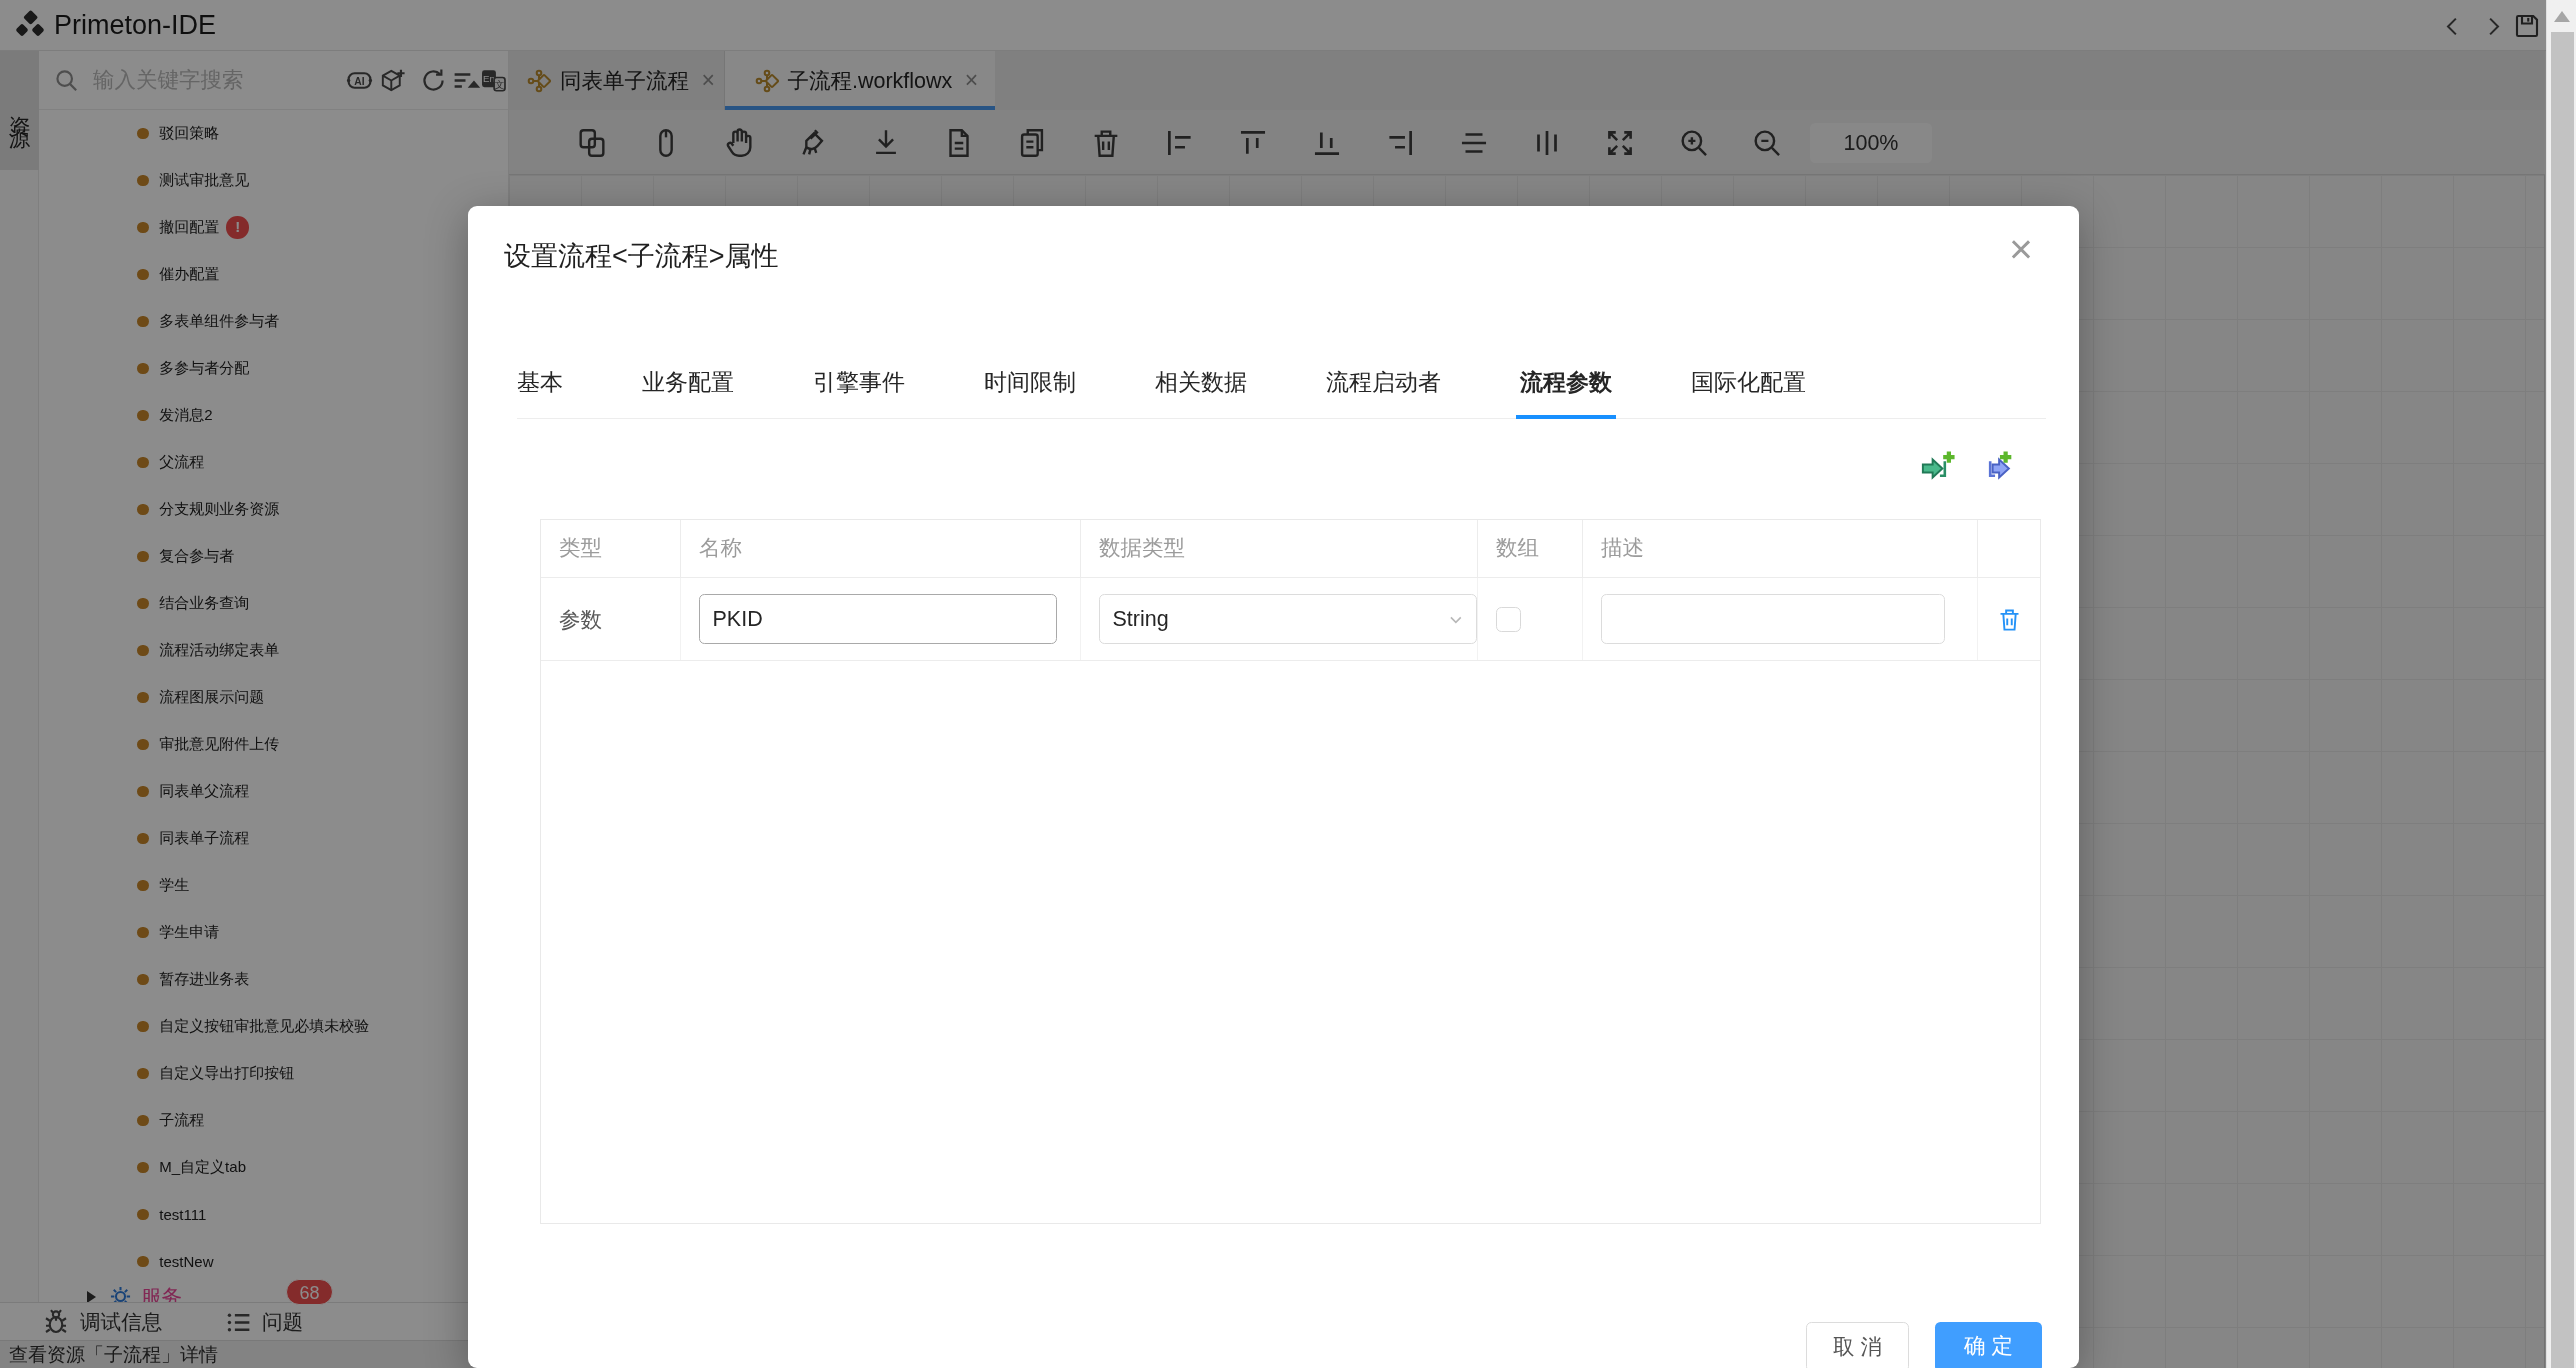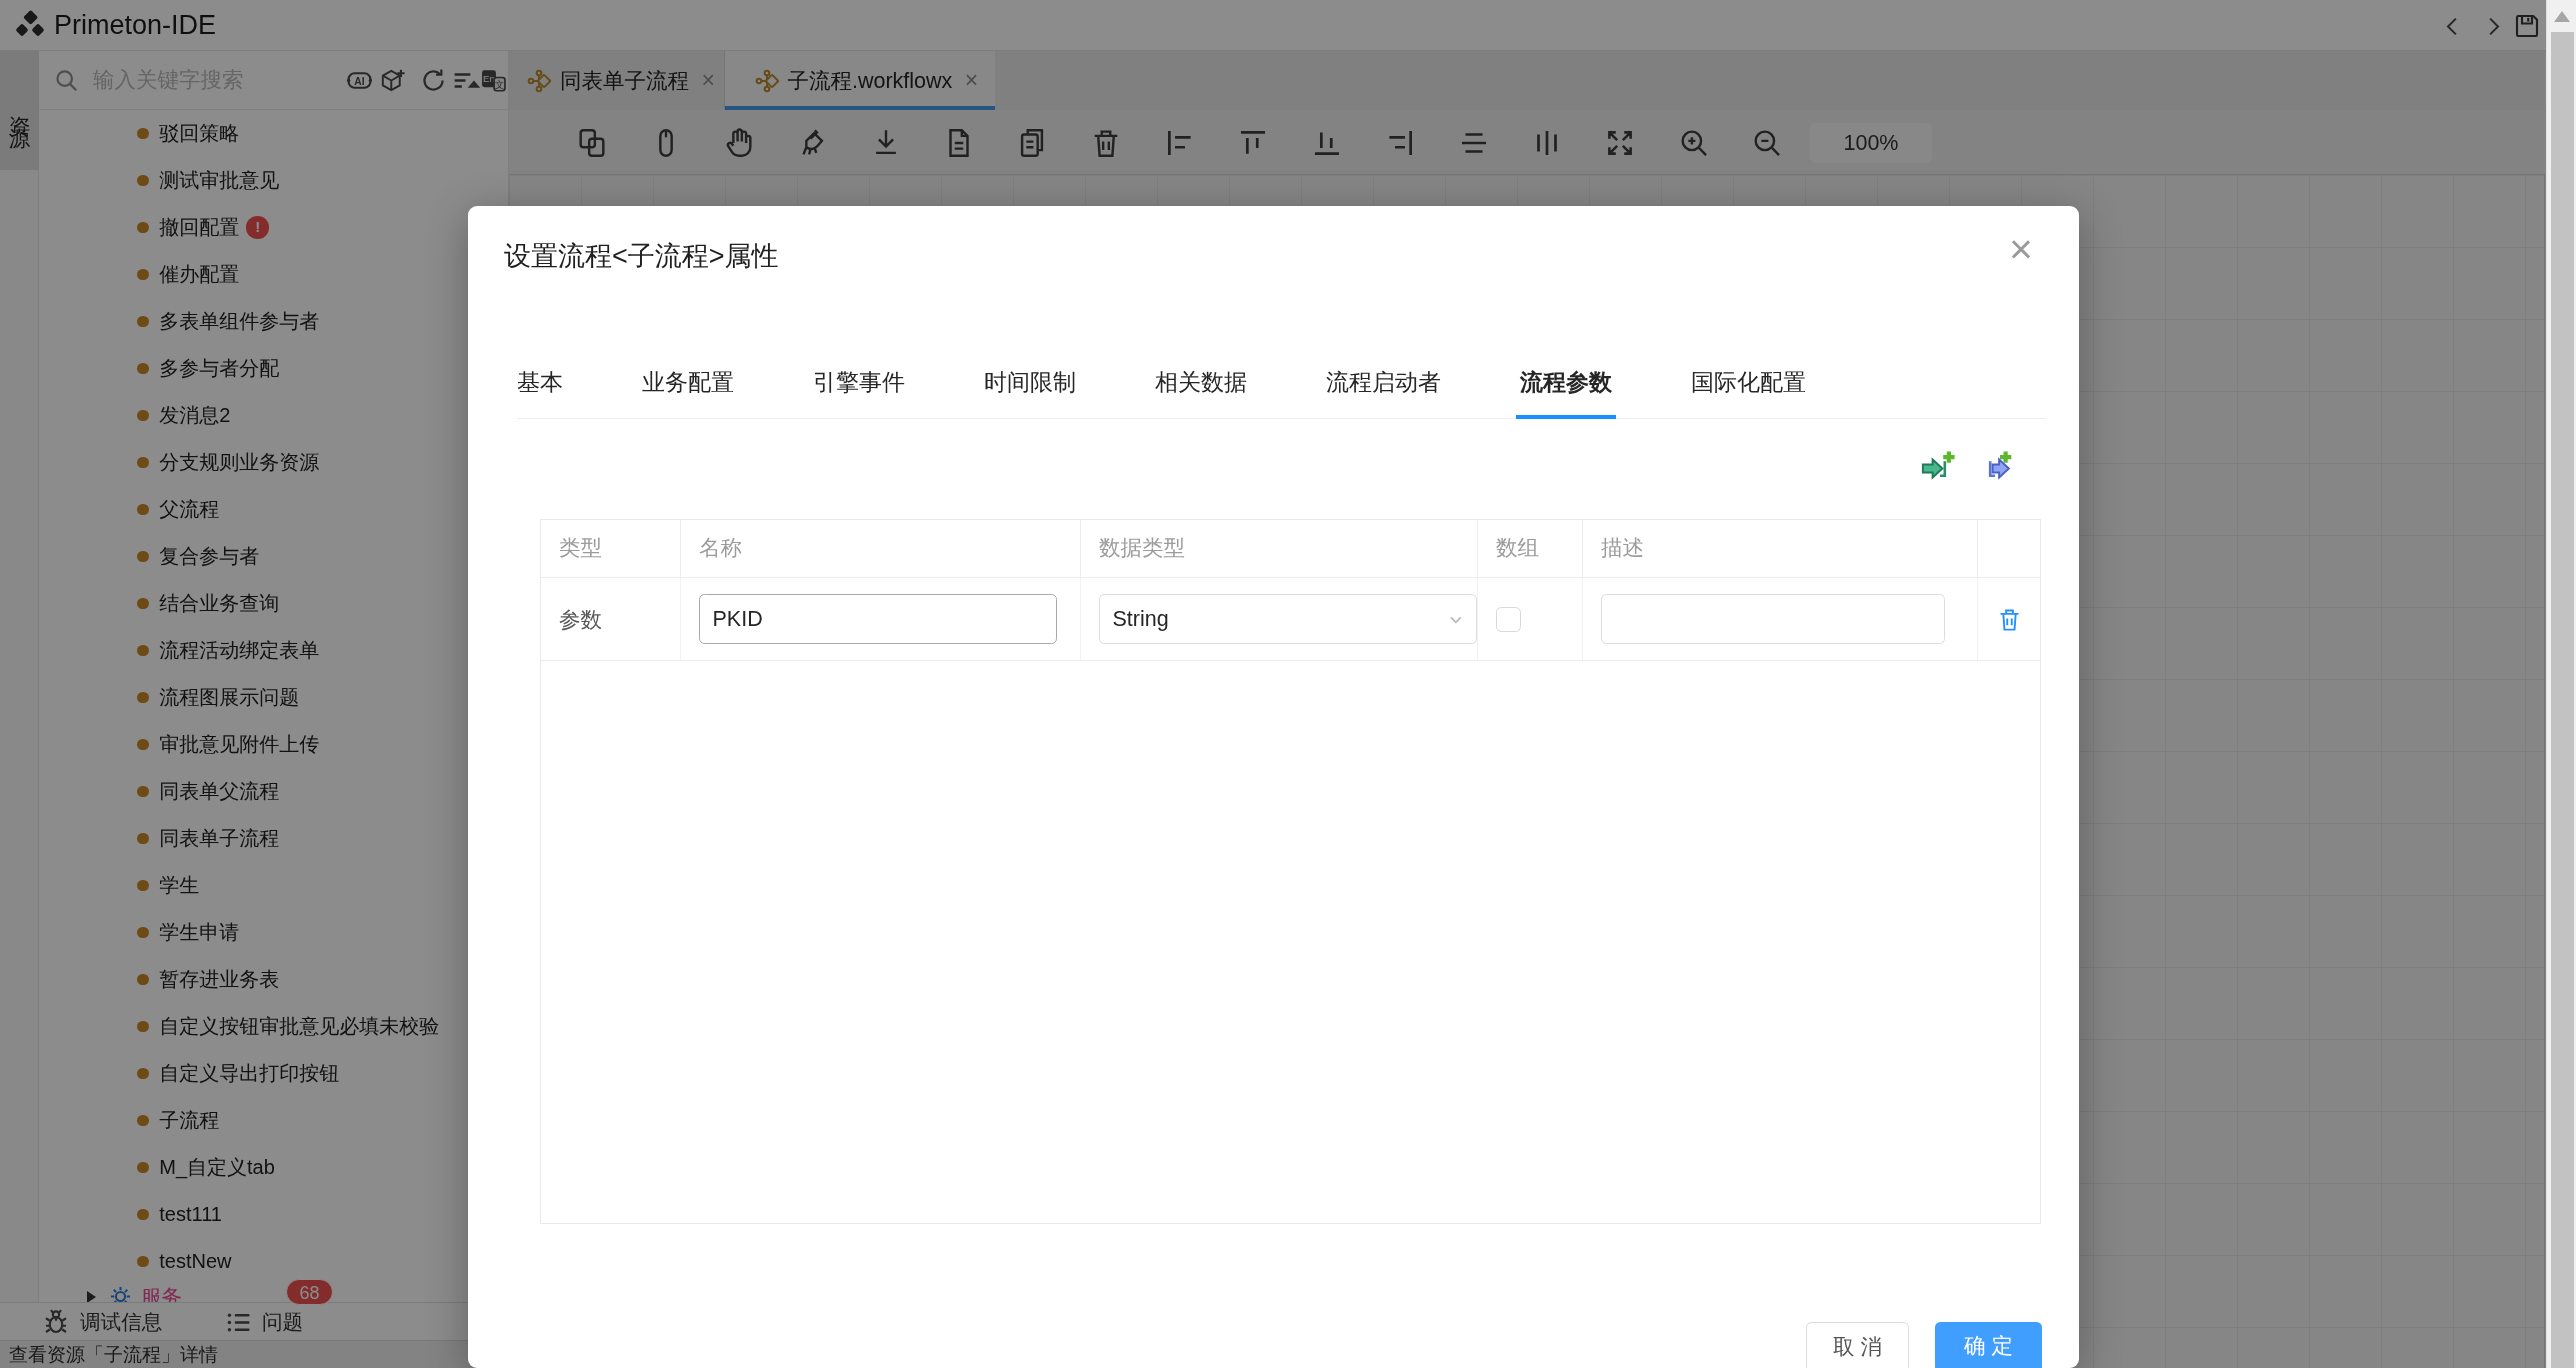--- a/index.html
+++ b/index.html
@@ -29,21 +29,21 @@
   
   .sidebar{left:39px;top:51px;width:470px;height:1251px;background:#ffffff;border-right:0.9px solid #e8e8e8;box-sizing:border-box;}
   .search-row{position:absolute;left:0;top:0;width:100%;height:59px;border-bottom:0.9px solid #ececec;box-sizing:border-box;}
   .search-ic{position:absolute;left:13.4px;top:15px;}
   .search-input{position:absolute;left:52px;top:9px;width:242px;height:39px;border:none;outline:none;font-size:21.5px;color:#333;background:transparent;font-family:inherit;}
   .search-input::placeholder{color:#b9b9b9;}
   .srow-ic{position:absolute;top:15px;}
   .items{position:absolute;left:0;top:59px;width:100%;}
   .item{height:47px;display:flex;align-items:center;padding-left:98px;box-sizing:border-box;}
   .item .dot{width:11.6px;height:11.6px;border-radius:50%;background:#c8872a;margin-right:10.7px;flex:none;}
-  .item .lbl{font-size:20px;color:#222;white-space:nowrap;}
+  .item .lbl{font-size:15px;color:#222;white-space:nowrap;}
   .item .alert{width:22.4px;height:22.4px;border-radius:50%;background:#f04f4f;color:#fff;font-size:15px;font-weight:bold;line-height:22.4px;text-align:center;margin-left:7.2px;flex:none;}
   .item .alert::after{content:"!";}
   .tree-node{position:absolute;left:0;top:1222px;width:100%;height:47px;display:flex;align-items:center;}
   .caret{width:0;height:0;border-left:9.8px solid #333;border-top:6.3px solid transparent;border-bottom:6.3px solid transparent;margin-left:48px;flex:none;}
   .tree-node svg{margin-left:10.7px;flex:none;}
   .tree-node .lbl{font-size:20.6px;color:#ec4899;margin-left:7.2px;}
 
   
   .debugbar{left:0;top:1302px;width:509px;height:38px;background:#ffffff;border-top:0.9px solid #e0e0e0;box-sizing:border-box;}
   .debugbar .grp{position:absolute;top:0;height:38px;display:flex;align-items:center;}
@@ -222,25 +222,25 @@
     <div class="item">
         <span class="dot"></span>
         <span class="lbl">多参与者分配</span>
       </div>
     <div class="item">
         <span class="dot"></span>
         <span class="lbl">发消息2</span>
       </div>
     <div class="item">
         <span class="dot"></span>
+        <span class="lbl">父流程</span>
+      </div>
+    <div class="item">
+        <span class="dot"></span>
         <span class="lbl">分支规则业务资源</span>
-      </div>
-    <div class="item">
-        <span class="dot"></span>
-        <span class="lbl">父流程</span>
       </div>
     <div class="item">
         <span class="dot"></span>
         <span class="lbl">复合参与者</span>
       </div>
     <div class="item">
         <span class="dot"></span>
         <span class="lbl">结合业务查询</span>
       </div>
     <div class="item">

